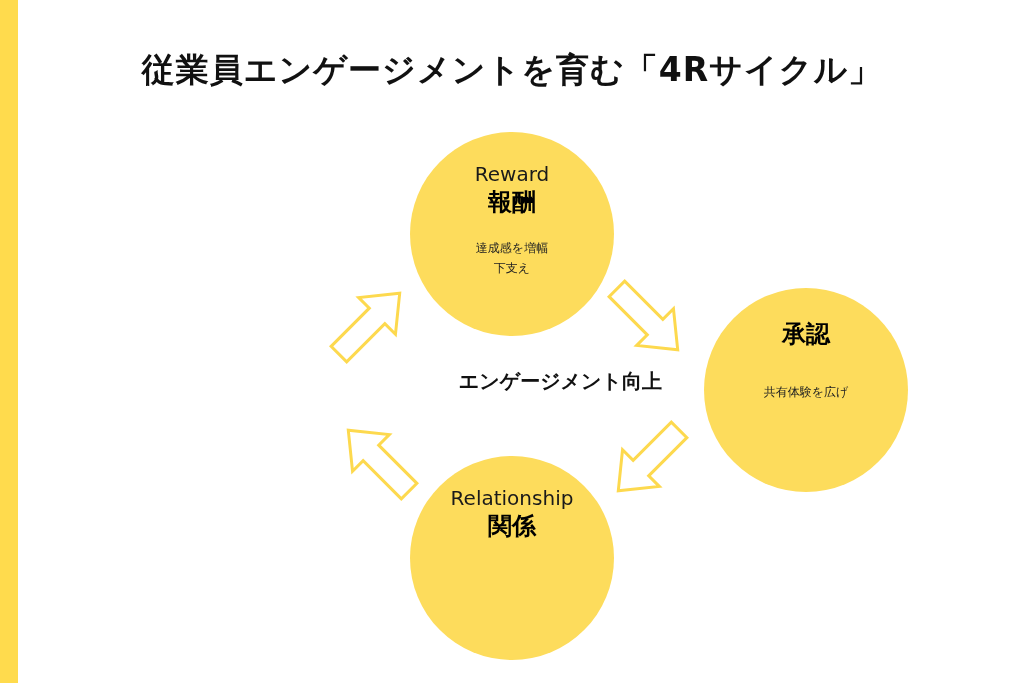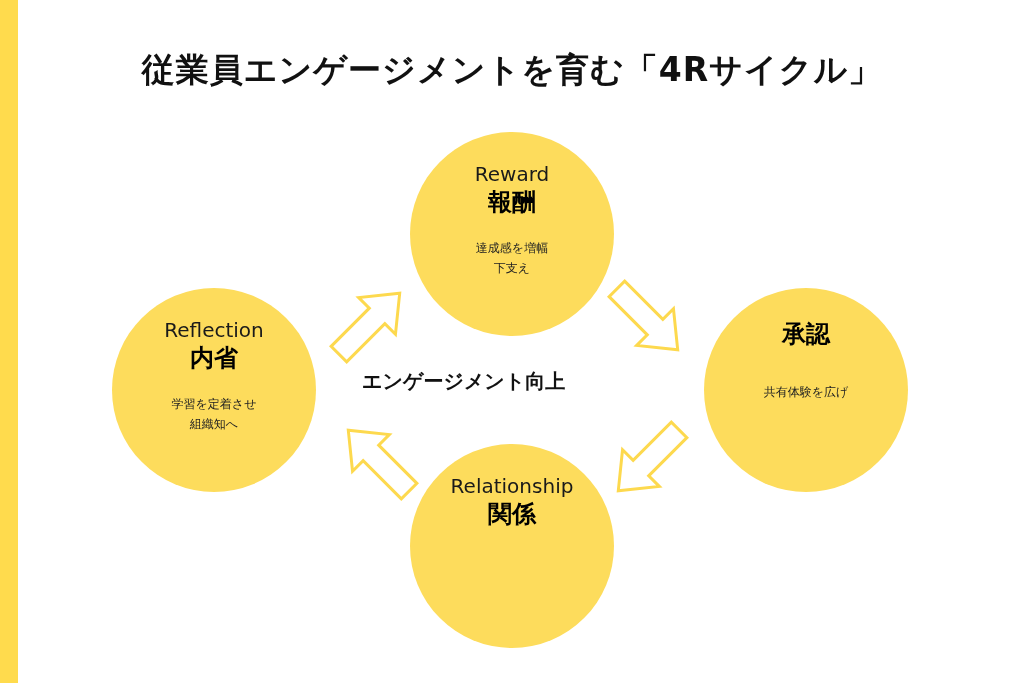--- a/index.html
+++ b/index.html
@@ -27,25 +27,25 @@
       background: #FDDC5C;
       display: flex; flex-direction: column; align-items: center;
       box-sizing: border-box; padding-top: 30px;
       text-align: center;
     }
     .circle .en { font-size: 20px; line-height: 24px; color: #1a1a1a; }
     .circle .ja { font-size: 24px; line-height: 28px; font-weight: bold; color: #000000; margin-top: 2px; }
     .circle .desc { font-size: 12px; line-height: 20px; color: #222; margin-top: 22px; white-space: pre-line; }
     #c-reward { left: 410px; top: 132px; }
     #c-recognition { left: 704px; top: 288px; }
-    #c-relationship { left: 410px; top: 444px; }
+    #c-relationship { left: 410px; top: 456px; }
     #c-reflection { left: 112px; top: 288px; }
     .center-label {
       position: absolute; left: 362px; width: 300px; top: 368px;
-      text-align: left; font-size: 20px; font-weight: bold; color: #111;
+      text-align: right; font-size: 20px; font-weight: bold; color: #111;
     }
     svg.arrow { position: absolute; overflow: visible; }
   </style>
 </head>
 <body>
 
 <div class="stage">
   <div class="stripe"></div>
 
   <div class="title">従業員エンゲージメントを育む「4Rサイクル」</div>
@@ -60,26 +60,20 @@
   <div class="circle" id="c-recognition">
     <div class="ja">承認</div>
     <div class="desc" style="margin-top:34px">共有体験を広げ</div>
   </div>
 
   <div class="circle" id="c-relationship">
     <div class="en">Relationship</div>
     <div class="ja">関係</div>
   </div>
 
-  <div class="circle" id="c-reflection">
-    <div class="en">Reflection</div>
-    <div class="ja">内省</div>
-    <div class="desc">学習を定着させ
-組織知へ</div>
-  </div>
 
   <div class="center-label">エンゲージメント向上</div>
 
   <svg class="arrow" style="left:330px;top:283px" width="80" height="80" viewBox="0 0 80 80">
     <g transform="translate(40,40) rotate(-45)">
       <path d="M-44,-11 L10,-11 L10,-26 L42,0 L10,26 L10,11 L-44,11 Z" fill="none" stroke="#FDD94E" stroke-width="3" stroke-linejoin="miter"></path>
     </g>
   </svg>
 
   <svg class="arrow" style="left:608px;top:280px" width="80" height="80" viewBox="0 0 80 80">

